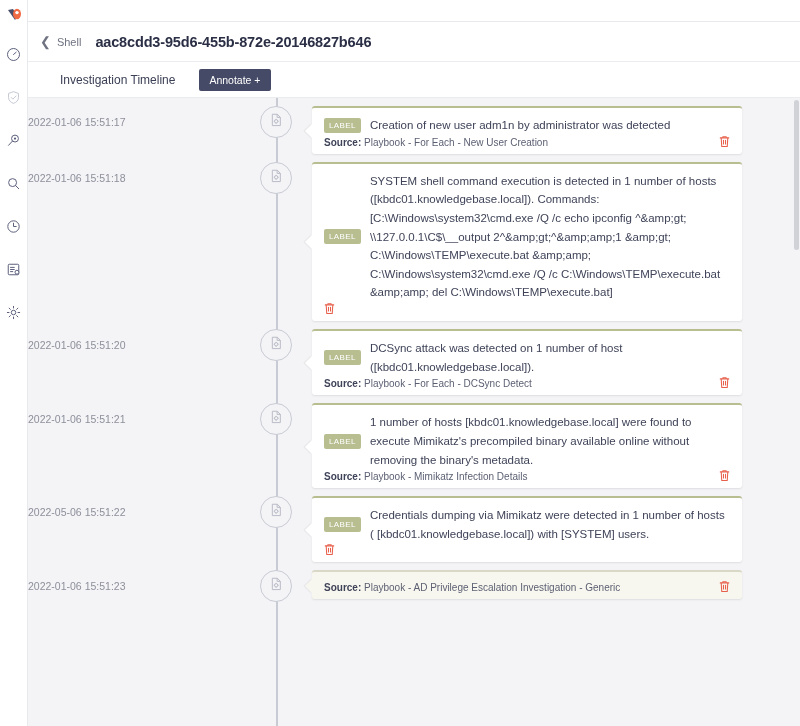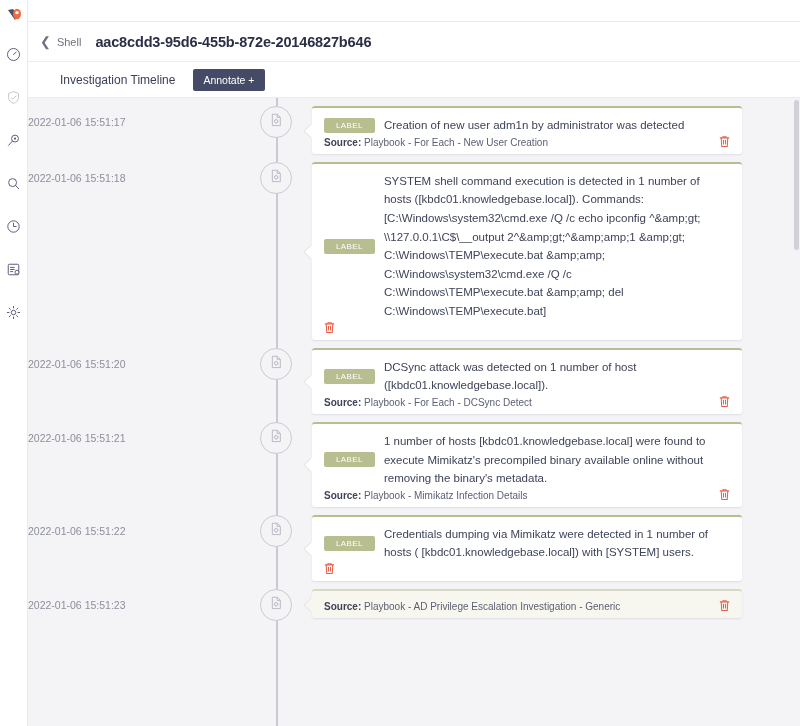--- a/index.html
+++ b/index.html
@@ -46,21 +46,21 @@
   }
   .back .chev { font-size: 13px; line-height: 1; color:#6f7280; }
   .case-id {
     font-size: 14.5px; font-weight: bold; color: #2b2f45;
     letter-spacing: -0.15px;
   }
 
   .tabbar {
     height: 36px; flex: 0 0 36px;
     display: flex; align-items: center;
-    padding-left: 32px; gap: 18px;
+    padding-left: 32px; gap: 24px;
     border-bottom: 1px solid #ebecef; background: #fff;
   }
   .tab-label { font-size: 12px; color: #3c4055; cursor: pointer; }
   .annotate-btn {
     background: #454a66; color: #ffffff;
     font-size: 10.5px; padding: 5px 10px;
     border-radius: 2px; cursor: pointer; border: none;
     font-family: "Liberation Sans", sans-serif;
   }
 
@@ -122,21 +122,21 @@
     transform: rotate(45deg);
     box-shadow: -1px 1px 1px rgba(40,42,60,.07);
   }
   .card-main {
     display: flex; align-items: center; gap: 9px;
   }
   .badge {
     flex: 0 0 auto;
     background: #b8be90; color: #ffffff;
     font-size: 8px; letter-spacing: .4px;
-    padding: 3px 12px; border-radius: 2px;
+    padding: 3px 5px; border-radius: 2px;
     text-transform: uppercase;
     white-space: nowrap;
   }
   .badge.grey { background: #cfcfc2; color:#fafaf5; }
   .msg {
     font-size: 11.5px; color: #3f4358; line-height: 1.62;
     word-break: break-word;
   }
   .card-foot {
     display: flex; align-items: flex-end; justify-content: space-between;
@@ -372,21 +372,21 @@
   <path d="M5 3.4 V1.9 h4 v1.5"></path>
   <path d="M2.8 3.4 l.7 11 h7 l.7-11" stroke-linejoin="round"></path>
   <path d="M5.7 6.3 v5 M8.3 6.3 v5" stroke-linecap="round"></path>
 </svg>
                   </span>
                 </div>
               </div>
             </div>
           </div>
           <div class="row">
-            <div class="ts">2022-01-06 15:51:22</div>
+            <div class="ts">2022-05-06 15:51:22</div>
             <div class="node">
               <div class="node-circle">
                 <span><svg width="16" height="16" viewBox="0 0 20 20" fill="none" stroke="#b9bbc6" stroke-width="1.25">
   <path d="M5.4 2.8 h6.2 L15.4 6.6 V17 H5.4 Z"></path>
   <path d="M11.4 2.8 V6.7 h3.9"></path>
   <circle cx="10.2" cy="11.6" r="2.1"></circle>
   <path d="M10.2 8.6 v.9 M10.2 13.7 v.9 M7.2 11.6 h.9 M12.3 11.6 h.9"></path>
 </svg></span>
               </div>
             </div>

